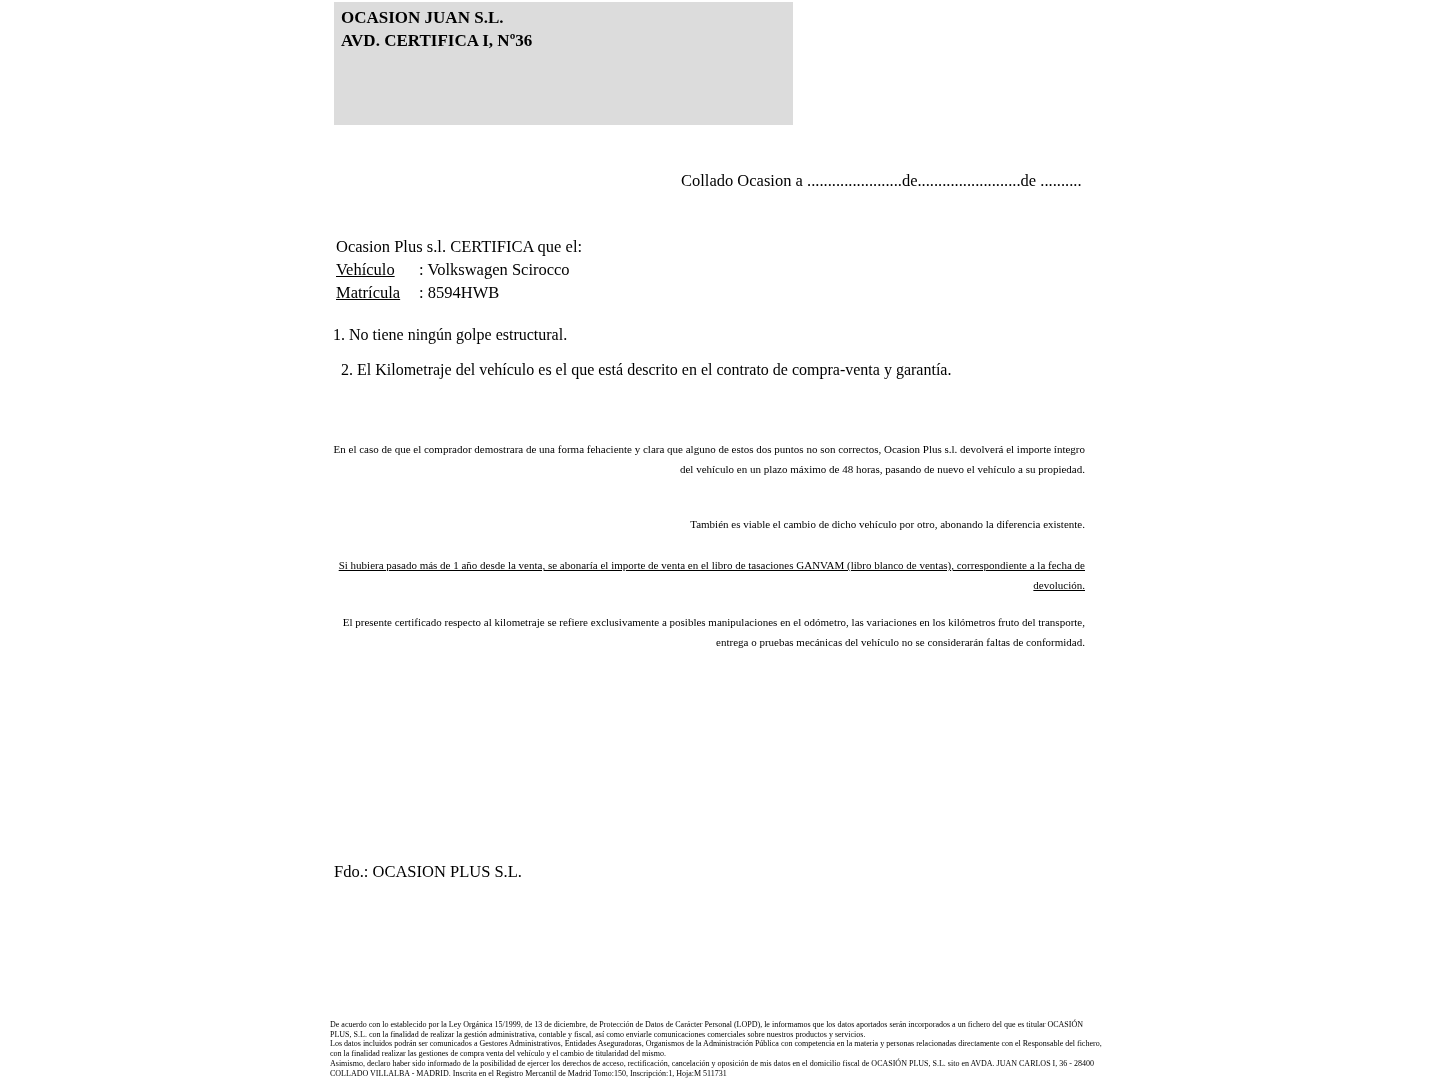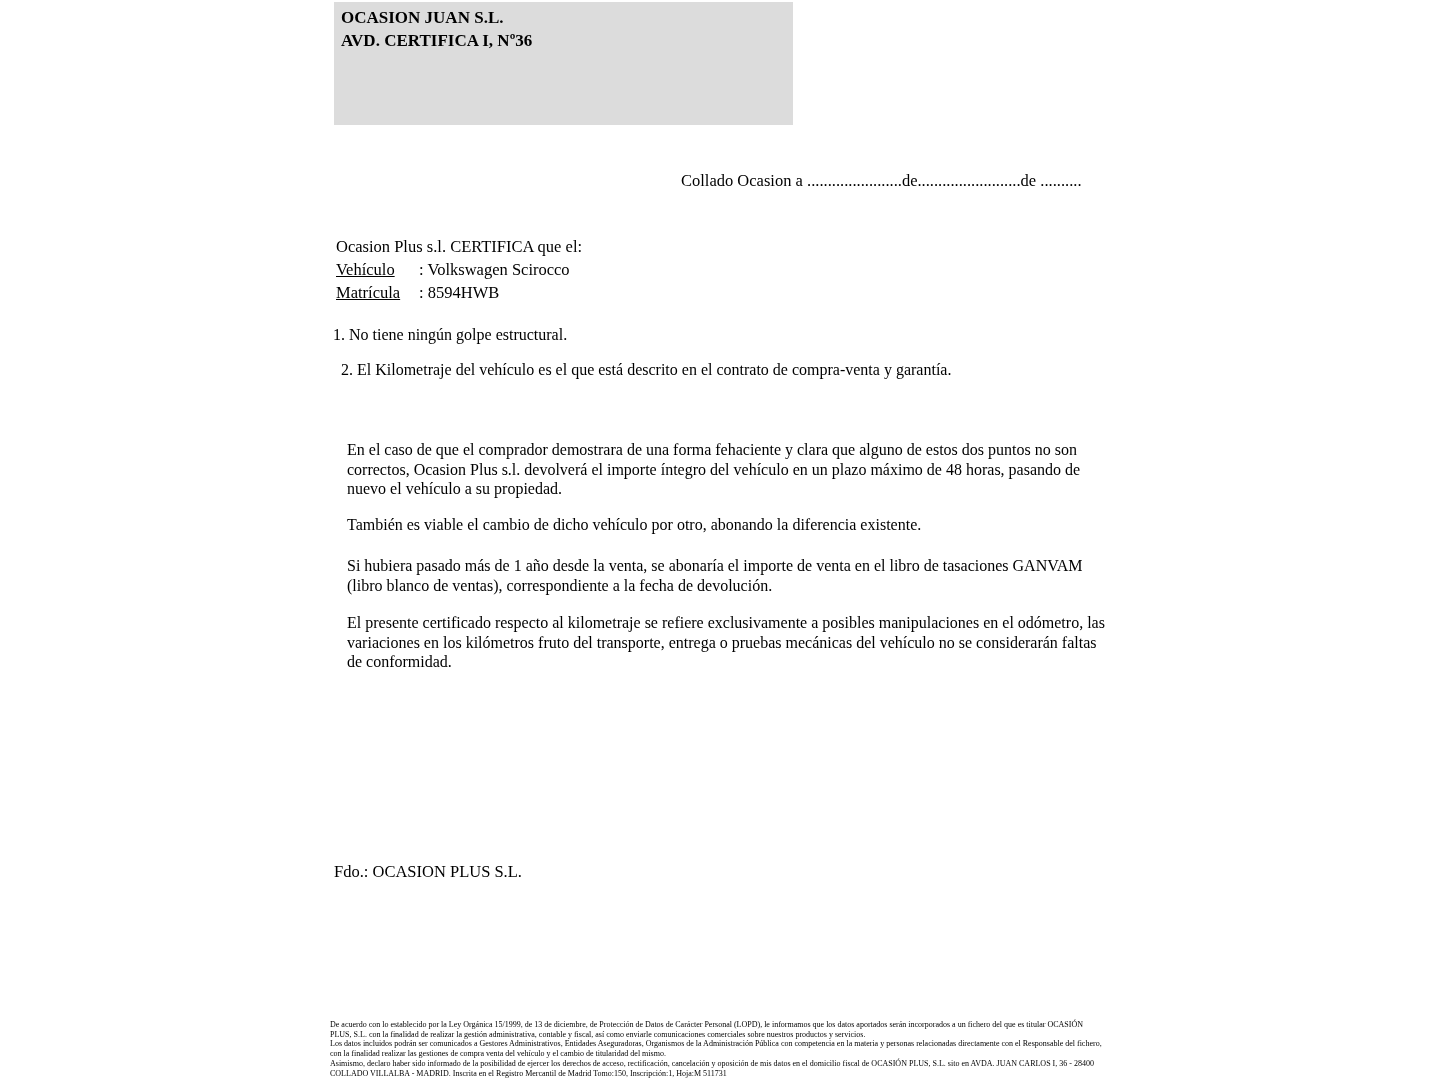--- a/index.html
+++ b/index.html
@@ -42,28 +42,29 @@
   .point {
     position: absolute;
     left: 333px;
     font-size: 16px;
     width: 766px;
   }
   .point-1 { top: 326px; }
   .point-2 { top: 361px; margin-left: 8px; }
   .para {
     position: absolute;
-    left: 347px;
+    left: 319px;
     width: 766px;
-    font-size: 16px;
+    font-size: 11px;
     line-height: 19.6px;
+    text-align: right;
   }
   .para-1 { top: 440px; }
   .para-2 { top: 515px; }
-  .para-3 { top: 556px; }
+  .para-3 { top: 556px; text-decoration: underline; }
   .para-4 { top: 613px; }
   .signature {
     position: absolute;
     left: 334px; top: 862px;
     font-size: 16.5px;
   }
   .legal-footer {
     position: absolute;
     left: 330px; top: 1020px;
     width: 775px;

